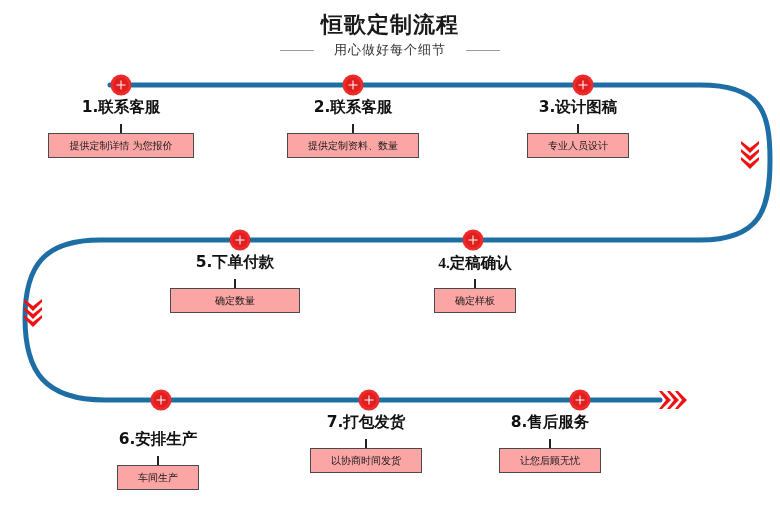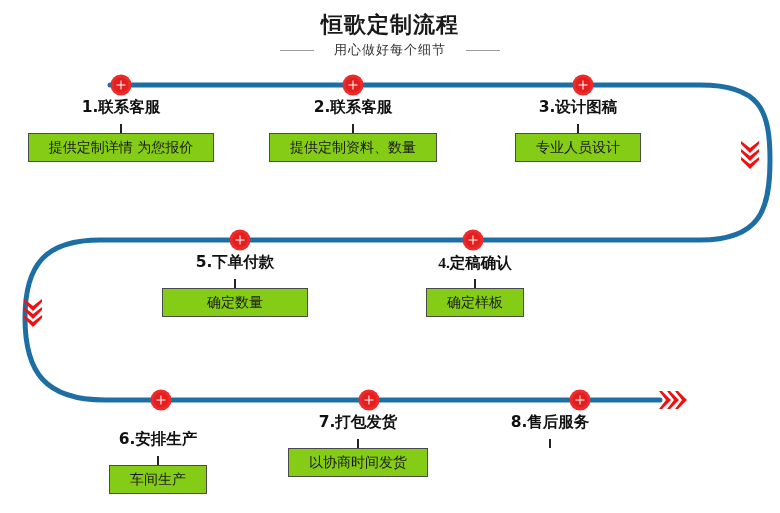--- a/index.html
+++ b/index.html
@@ -119,23 +119,23 @@
   }
   .tick {
     width: 2px;
     height: 9px;
     background: #222222;
     margin: 8px auto 0 auto;
   }
   .node-box {
     display: inline-block;
     border: 1px solid #4a4a4a;
-    background: #84cc16;
+    background: #fca5a5;
     padding: 6px 20px;
-    font-size: 14px;
+    font-size: 10px;
     color: #1a1a1a;
     white-space: nowrap;
     line-height: 1.1;
     margin-top: 0px;
   }
   .box-wrap { margin-top: 0px; }
 </style>
 </head>
 <body>
 
@@ -239,29 +239,32 @@
     <div class="node-title">6.安排生产</div>
     <div class="tick"></div>
     <div class="box-wrap">
       <span class="node-box">车间生产</span>
     </div>
   </div>
 
   <div class="marker" style="left:369px; top:400px;">
       <span class="plus"></span>
     </div>
-  <div class="node" style="left:358px; top:415px;">
+  <div class="node" style="left:366px; top:415px;">
     <div class="node-title">7.打包发货</div>
     <div class="tick"></div>
     <div class="box-wrap">
       <span class="node-box">以协商时间发货</span>
     </div>
   </div>
 
   <div class="marker" style="left:580px; top:400px;">
       <span class="plus"></span>
     </div>
   <div class="node" style="left:550px; top:415px;">
     <div class="node-title">8.售后服务</div>
     <div class="tick"></div>
+    <div class="box-wrap">
+      <span class="node-box">让您后顾无忧</span>
+    </div>
   </div>
 
 </div>
 
 </body></html>

